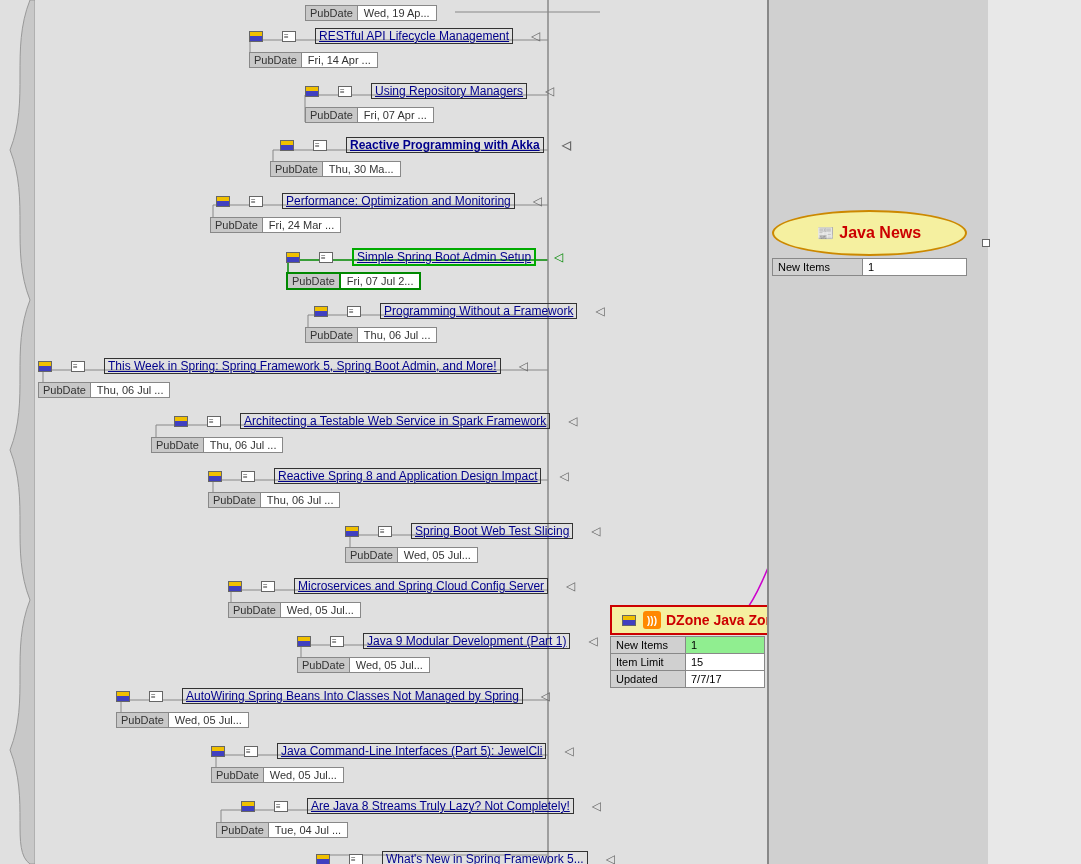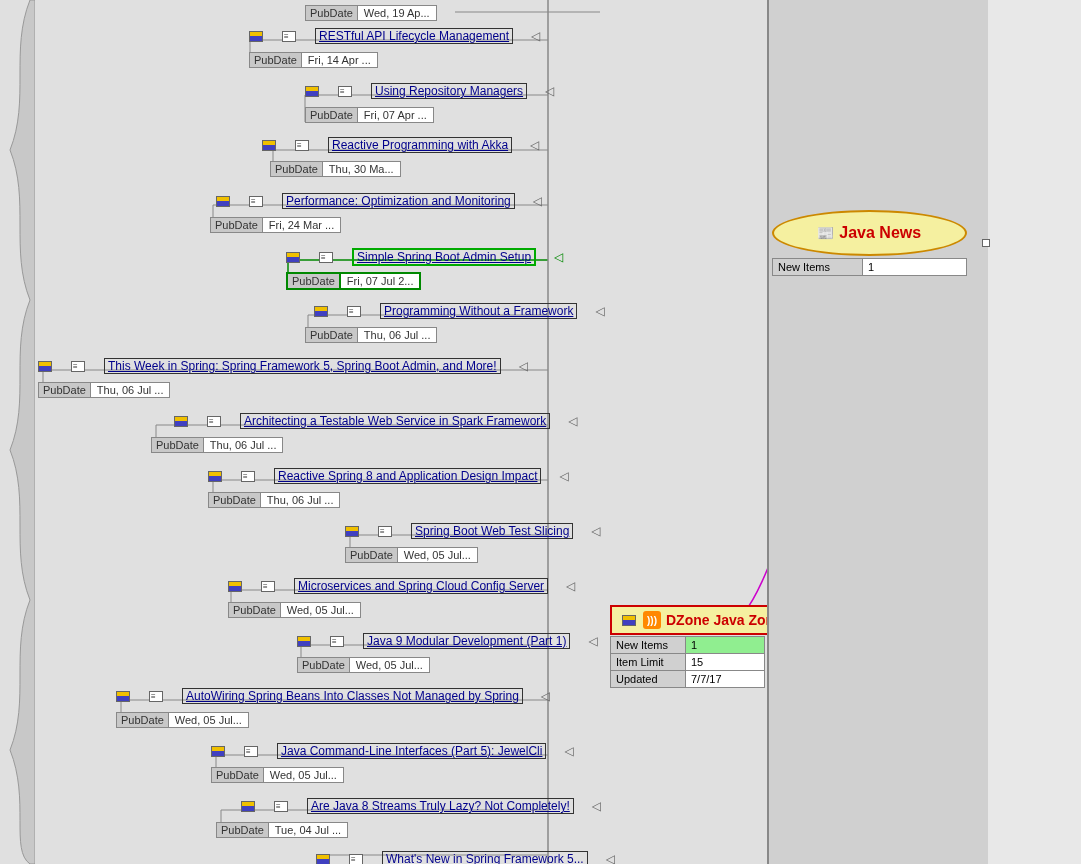--- a/index.html
+++ b/index.html
@@ -274,21 +274,21 @@
       <span class="small-icon"></span>
       <span class="small-icon-doc"></span>
       <a class="node-link node-border">Using Repository Managers</a>
       <span style="color:#666; margin-left:1px;">◁</span>
     </div>
     <div class="pubdate-row" style="top: 107px; left: 305px;">
       <span class="pubdate-label">PubDate</span>
       <span class="pubdate-value">Fri, 07 Apr ...</span>
     </div>
 
-    <div class="node" style="top: 137px; left: 262px;">
+    <div class="node" style="top: 137px; left: 280px; font-weight: bold;">
       <span class="small-icon"></span>
       <span class="small-icon-doc"></span>
       <a class="node-link node-border">Reactive Programming with Akka</a>
       <span style="color:#666; margin-left:1px;">◁</span>
     </div>
     <div class="pubdate-row" style="top: 161px; left: 270px;">
       <span class="pubdate-label">PubDate</span>
       <span class="pubdate-value">Thu, 30 Ma...</span>
     </div>
 

